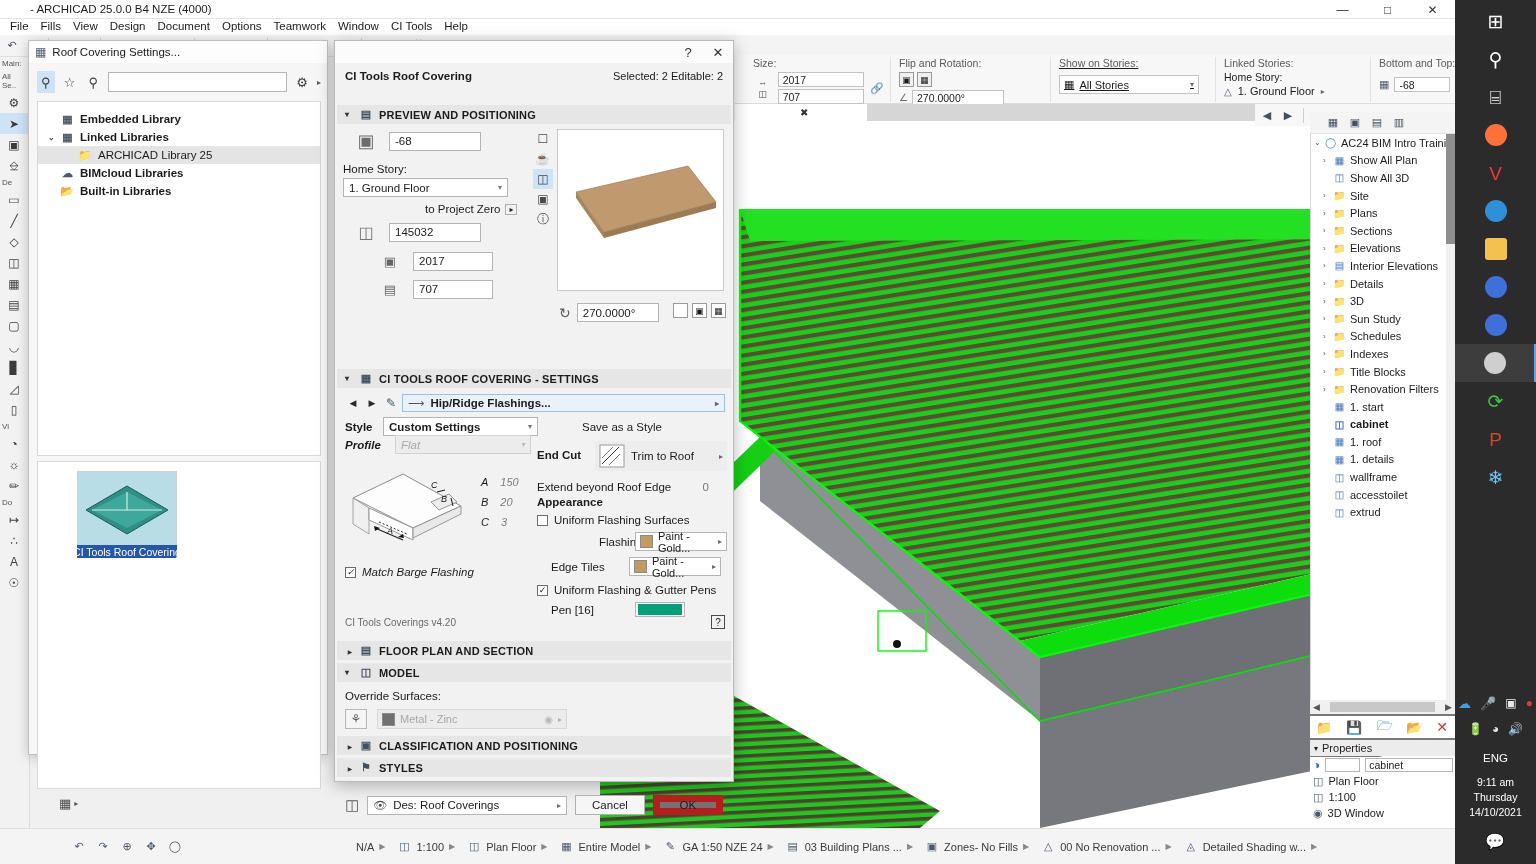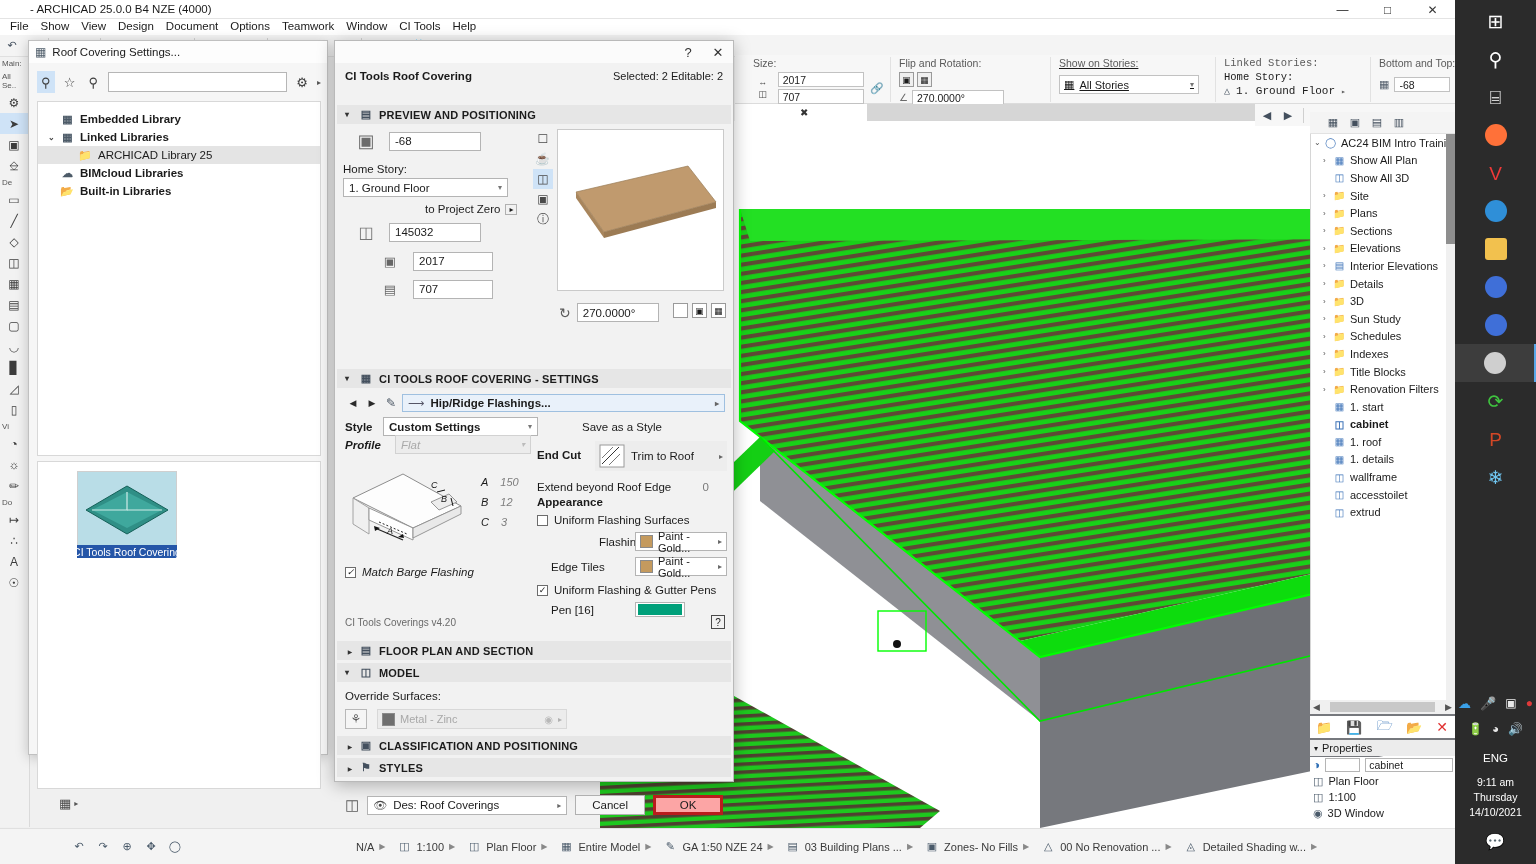--- a/index.html
+++ b/index.html
@@ -183,21 +183,21 @@
   .mat-fld { border:1px solid #b4b4b4; background:#fff; height:19px; display:flex; align-items:center;
      gap:5px; padding:0 4px; font-size:11px; }
   .swatch { width:13px; height:13px; border:1px solid #8a8a8a; }
   .pen-fld { border:1px solid #b4b4b4; background:#fff; height:15px; display:flex; align-items:center;
      padding:0 2px; }
 
   .rc-foot { position:absolute; left:2px; top:748px; width:394px; height:32px;
      display:flex; align-items:center; gap:8px; padding:0 8px; }
   .btn { height:20px; border:1px solid #b0b0b0; background:#f6f6f6; font-size:11.5px;
      display:flex; align-items:center; justify-content:center; }
-  .btn.primary { border:3px solid #b91c1c; background:#fca5a5; }
+  .btn.primary { border:7px solid #b91c1c; background:#737373; }
 
   
   .taskbar { position:absolute; left:1455px; top:0; width:81px; height:864px; background:#2b2b2b; }
   .tbi { width:81px; height:38px; display:flex; align-items:center; justify-content:center; }
   .tbi.active { background:#3d3d3d; border-right:2px solid #59a7e8; }
   .tray { position:absolute; left:0; top:690px; width:81px; }
   .tray-row { display:flex; align-items:center; justify-content:center; gap:9px; height:26px; }
   .tray-txt { text-align:center; color:#fff; font-size:11.5px; }
   .clock { position:absolute; left:0; top:775px; width:81px; text-align:center; color:#fff;
      font-size:10.5px; line-height:15px; }
@@ -215,21 +215,21 @@
       <div class="win-btns">
         <div class="win-btn">—</div>
         <div class="win-btn">□</div>
         <div class="win-btn close">✕</div>
       </div>
     </div>
 
     <div class="ac-menubar">
       <ul id="menu-list">
           <li>File</li>
-          <li>Show</li>
+          <li>Fills</li>
           <li>View</li>
           <li>Design</li>
           <li>Document</li>
           <li>Options</li>
           <li>Teamwork</li>
           <li>Window</li>
           <li>CI Tools</li>
           <li>Help</li>
         </ul>
     </div>
@@ -360,21 +360,21 @@
 
       <div class="ib-group" style="left:315px; width:160px;text-decoration:underline;">
         <div class="ib-label">Show on Stories:</div>
         <div class="ib-drop" style="width:140px; margin-top:6px;">
           <span>▦</span>
           <span style="flex:1;">All Stories</span>
           <span style="font-size:8px; color:#777;">▾</span>
         </div>
       </div>
 
-      <div class="ib-group" style="left:480px; width:150px;font-family:Liberation Mono, monospace;">
+      <div class="ib-group" style="left:480px; width:150px;">
         <div class="ib-label">Linked Stories:</div>
         <div class="ib-label" style="color:#1b1b1b; margin-top:2px;">Home Story:</div>
         <div style="display:flex; align-items:center; gap:6px; margin-top:2px;">
           <span style="color:#55606d; font-size:10px;">△</span>
           <span style="font-size:11px;">1. Ground Floor</span>
           <span style="font-size:8px; color:#666;">▸</span>
         </div>
       </div>
 
       <div class="ib-group" style="left:635px; width:86px;">
@@ -813,21 +813,21 @@
             <path d="M 106,36 L 108,44" stroke="#111" stroke-width="1"></path>
           </svg>
           
           <div style="position:absolute; left:136px; top:10px; font-size:11px;" id="dims-list">
               <div style="display: flex; gap: 12px; height: 20px; align-items: center;">
                 <span style="font-weight: normal;">A</span>
                 <span style="color: rgb(125, 125, 125);">150</span>
               </div>
               <div style="display: flex; gap: 12px; height: 20px; align-items: center;">
                 <span style="font-weight: normal;">B</span>
-                <span style="color: rgb(125, 125, 125);">12</span>
+                <span style="color: rgb(125, 125, 125);">20</span>
               </div>
               <div style="display: flex; gap: 12px; height: 20px; align-items: center;">
                 <span style="font-weight: normal;">C</span>
                 <span style="color: rgb(125, 125, 125);">3</span>
               </div>
             </div>
         </div>
 
         <div style="display:flex; align-items:center; gap:6px; margin-top:4px;">
           <span class="chk">✓</span>
@@ -864,21 +864,21 @@
 
         <div style="display:flex; align-items:center; gap:6px; margin-top:6px; padding-left:14px;">
           <span class="lbl" style="width:78px;padding-left:48px;">Flashings</span>
           <div class="mat-fld" style="width:92px;">
             <span class="swatch" id="sw-flash" style="background: rgb(196, 154, 94);"></span>
             <span style="flex:1;">Paint - Gold...</span>
             <span style="font-size:8px; color:#666;">▸</span>
           </div>
         </div>
 
-        <div style="display:flex; align-items:center; gap:6px; margin-top:6px; padding-left:14px;">
+        <div style="display:flex; align-items:center; margin-top:6px; padding-left:14px;">
           <span class="lbl" style="width:78px;">Edge Tiles</span>
           <div class="mat-fld" style="width:92px;">
             <span class="swatch" id="sw-edge" style="background: rgb(196, 154, 94);"></span>
             <span style="flex:1;">Paint - Gold...</span>
             <span style="font-size:8px; color:#666;">▸</span>
           </div>
         </div>
 
         <div style="display:flex; align-items:center; gap:6px; margin-top:8px;">
           <span class="chk">✓</span>

